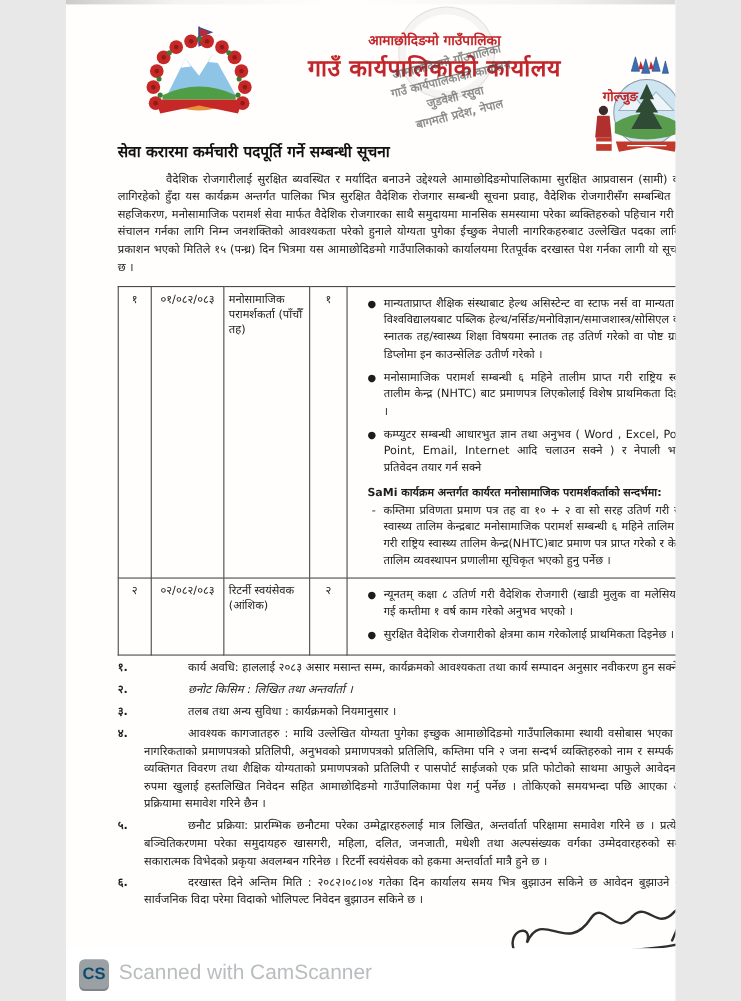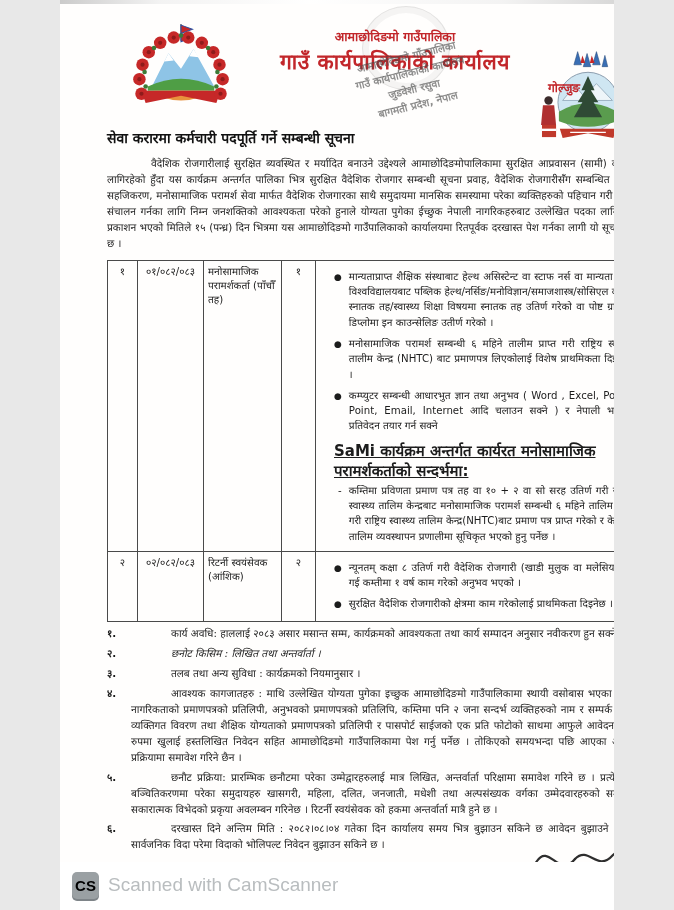--- a/index.html
+++ b/index.html
@@ -40,38 +40,38 @@
   }
   
   table.tbl{ border-collapse:collapse; width:585px; margin-top:8px; table-layout:fixed; }
   .tbl th,.tbl td{ border:1px solid #4a4a4a; vertical-align:top; padding:3px 4px; font-size:10.2px; }
   .tbl th{ font-weight:bold; white-space:pre-line; text-align:center; padding:4px 2px; }
   .c-sn{width:30px;} .c-ad{width:66px;} .c-po{width:78px;} .c-ct{width:34px;} .c-qu{width:323px;} .c-fe{width:54px;}
   .tbl td.ctr{ text-align:center; }
   .qual{ padding:4px 6px 6px 6px; }
   .bullet{ display:flex; gap:7px; margin:5px 0 6px 14px; text-align:justify; line-height:1.5;}
   .bullet .b{ font-size:9px; padding-top:2px; }
-  .subhead{ font-weight:bold; text-decoration:underline; margin:4px 0 3px 14px; font-size:15px;}
+  .subhead{ font-weight:bold; margin:4px 0 3px 14px; font-size:10px;}
   .dashitem{ display:flex; gap:7px; margin:2px 0 4px 18px; text-align:justify; line-height:1.5;}
   .fee{ font-size:10.5px; text-align:center; padding-top:12px; transform:rotate(-2deg); color:#1f1f1f;}
   
   .notes{ margin-top:4px; }
   .note{ display:flex; gap:10px; margin-top:4px; font-size:10.3px; line-height:1.55; }
   .note .nnum{ min-width:14px; font-weight:bold; }
   .note .ntext{ text-align:justify; flex:1; }
   .note .ntext b{ font-weight:normal;margin-left:40px; }
   .note.italic .ntext{ font-style:italic; }
   
   .sig-block{ position:relative; height:108px; margin-top:2px; }
   .scribble{ position:absolute; right:18px; top:-16px; }
   
   .cs-bar{ position:absolute; left:0; right:0; bottom:0; height:48px; background:#fff; z-index:6;}
   .cs-badge{
     position:absolute; left:12px; top:10px; width:27px; height:27px; border-radius:5px;
-    background:#9aa0a3; color:#000000; font-family:"Liberation Sans",sans-serif;
+    background:#9aa0a3; color:#0c4a6e; font-family:"Liberation Sans",sans-serif;
     font-weight:bold; font-size:15px; text-align:center; line-height:27px;
     box-shadow:0 2px 0 #7e8488;
   }
   .cs-text{
     position:absolute; left:48px; top:12px; color:#b9bdbf; font-size:19px;
     font-family:"Liberation Sans",sans-serif;
   }
 </style>
 </head>
 <body>

